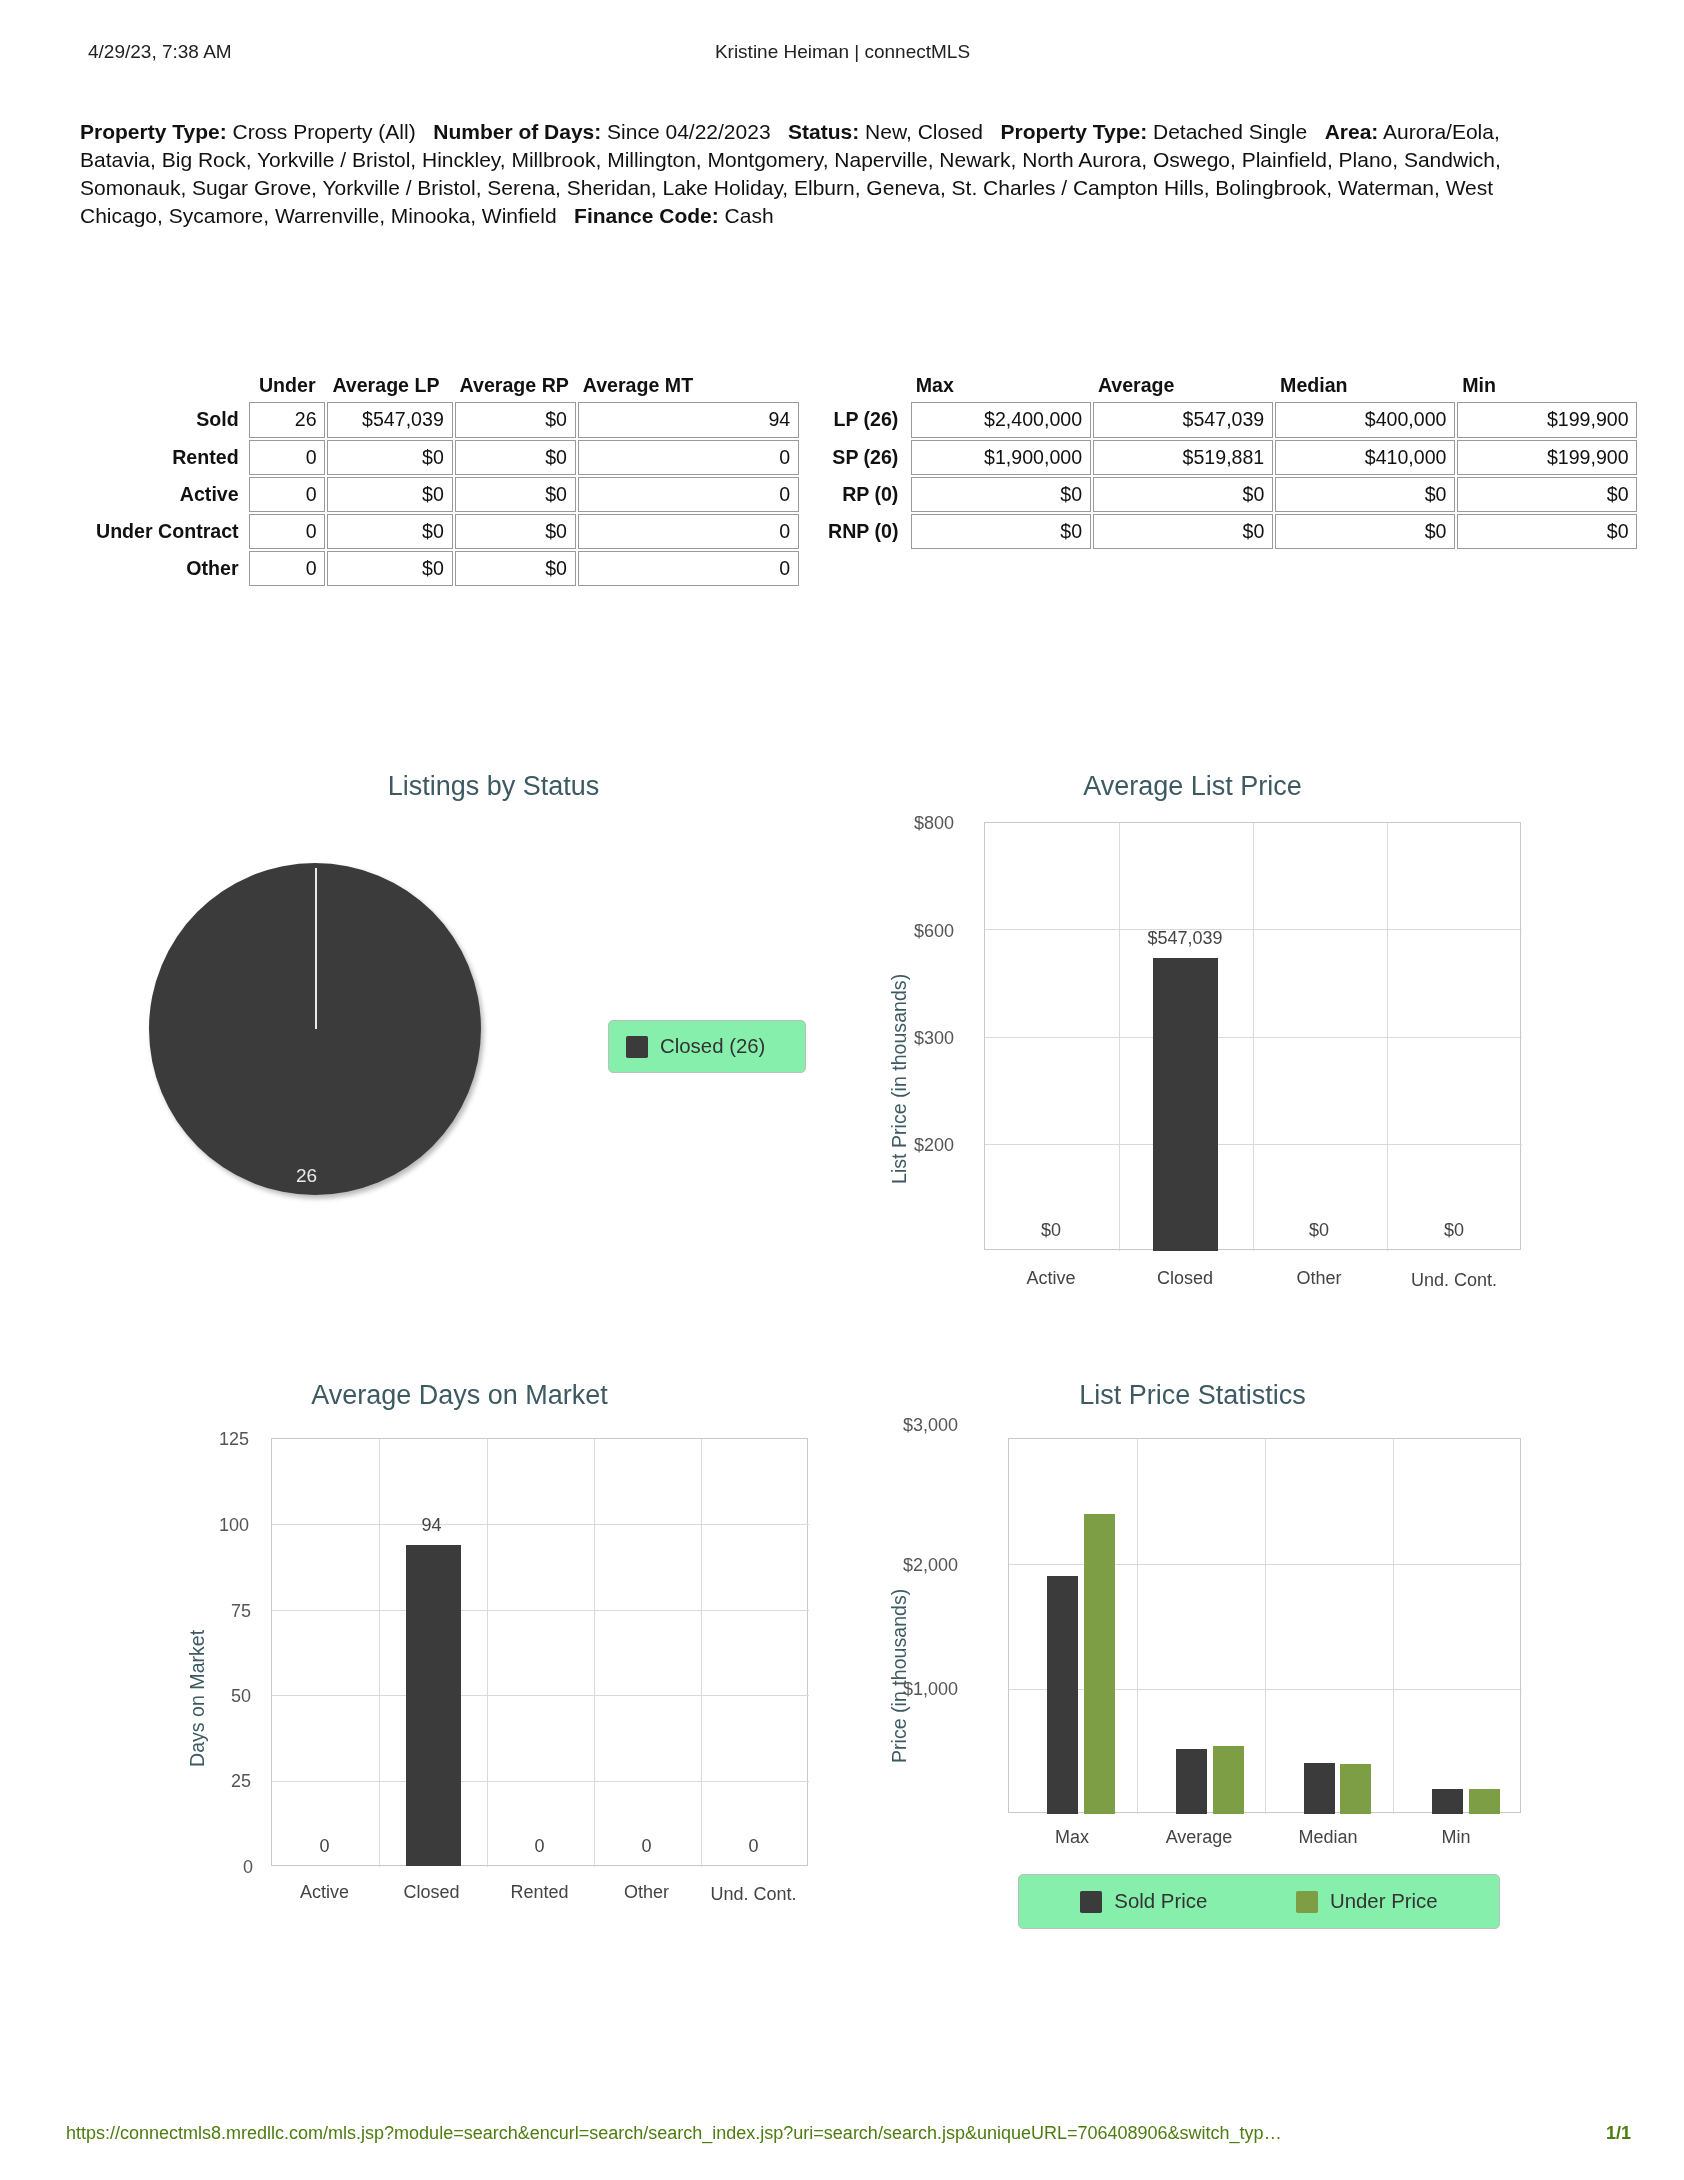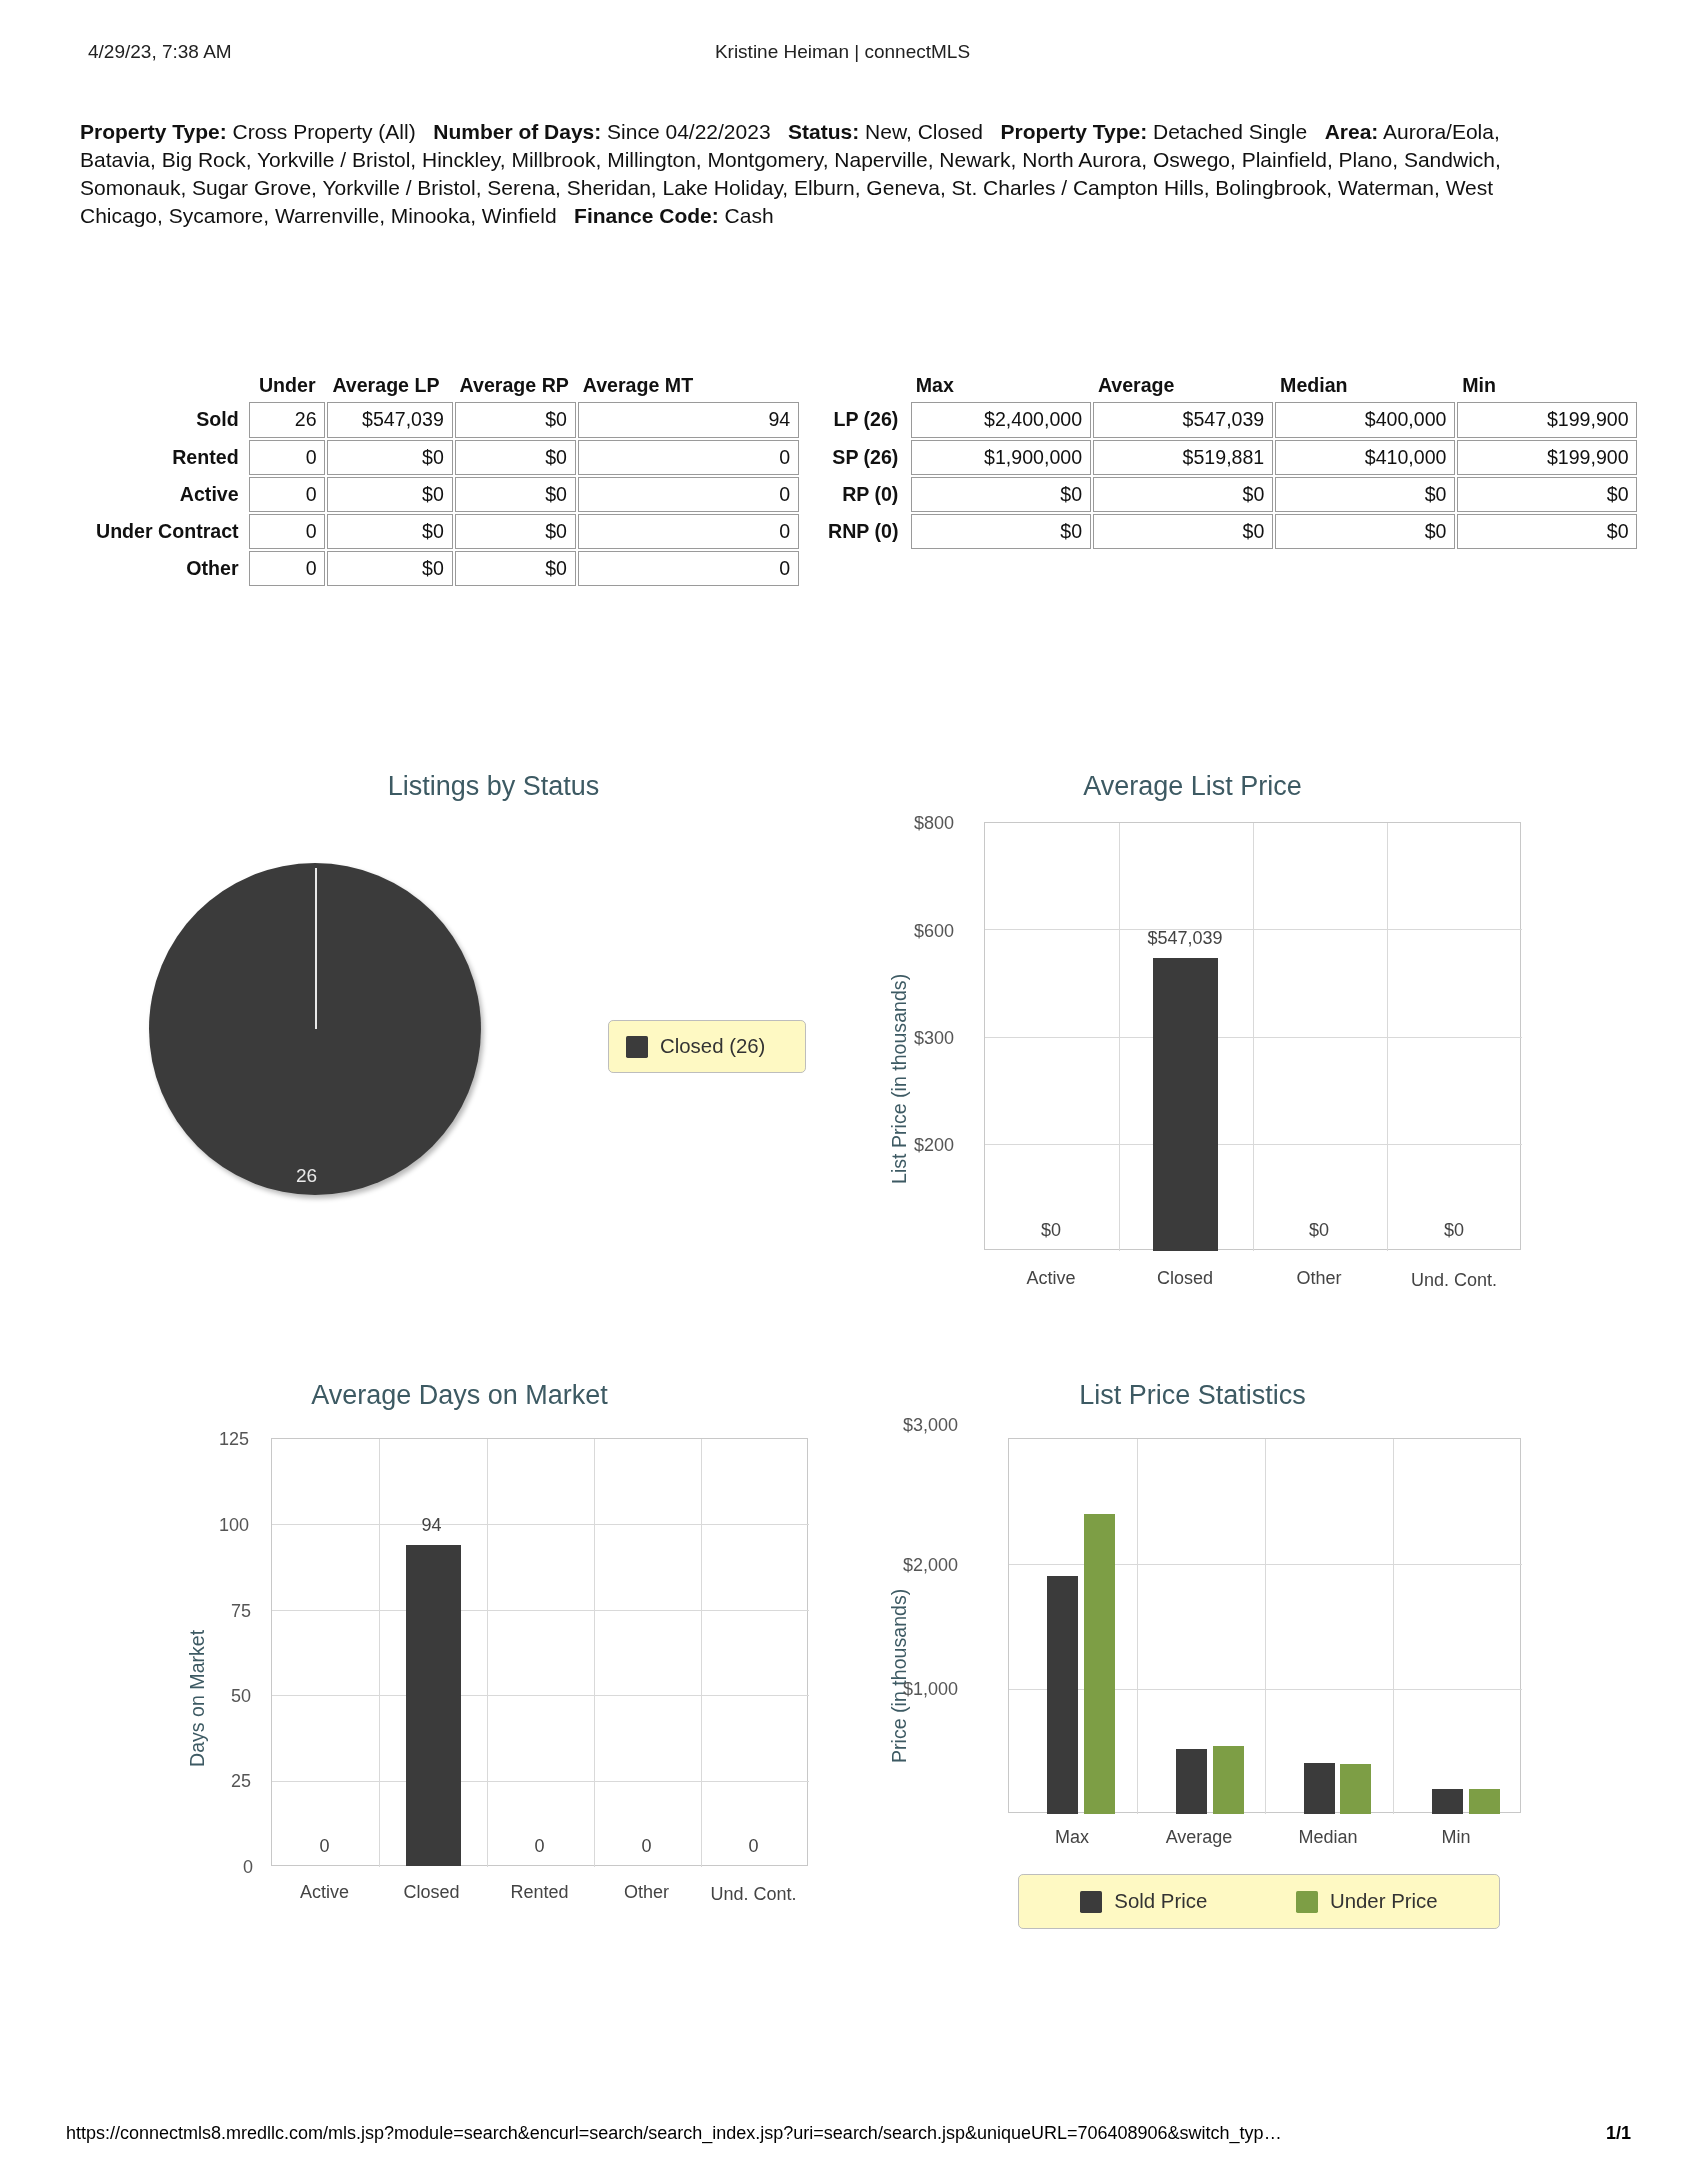--- a/index.html
+++ b/index.html
@@ -143,21 +143,21 @@
   }
   .vline {
     position: absolute;
     width: 0.9px;
     background: #d9d9d9;
   }
   .legendbox {
     position: absolute;
     border: 0.9px solid #bdbdbd;
     border-radius: 5.1px;
-    background: #fef9c3;
+    background: #86efac;
     display: flex;
     align-items: center;
     gap: 12px;
     padding: 10.2px 17px;
     box-sizing: border-box;
   }
   .swatch {
     width: 22px; height: 22px;
     background: #3b3b3b;
     display: inline-block;
@@ -191,21 +191,21 @@
     position: absolute;
     font-size: 19px;
     color: #e9e9e9;
   }
 
   
   .footer {
     position: absolute;
     bottom: 37px;
     font-size: 18px;
-    color: #000000;
+    color: #4d7c0f;
   }
   .footer-url { left: 66px; }
   .footer-page { right: 54px; font-weight: bold; }
 </style>
 </head>
 <body>
 
 <div class="page">
 
   <div class="hdr hdr-left">4/29/23, 7:38 AM</div>

